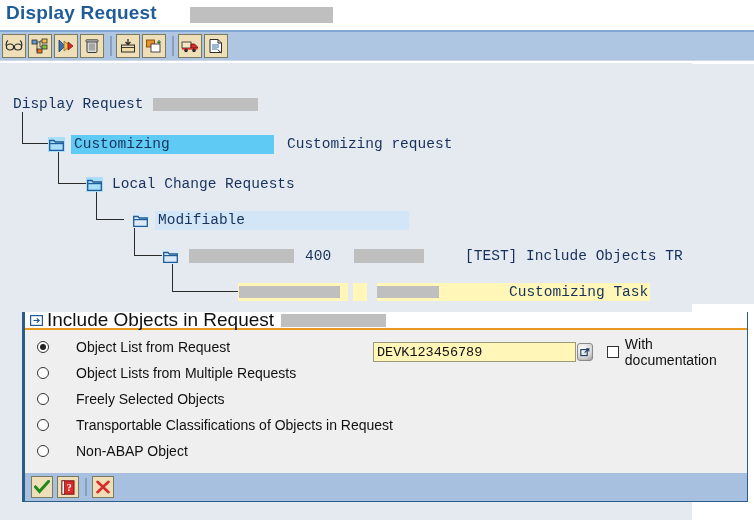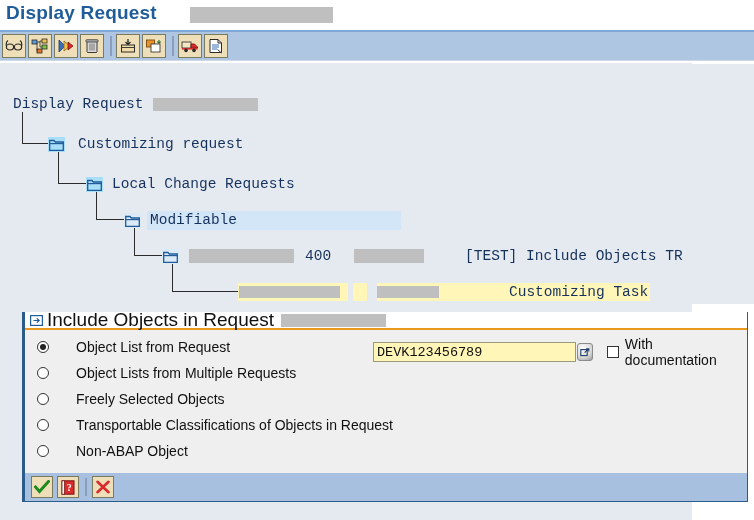--- a/index.html
+++ b/index.html
@@ -211,34 +211,35 @@
     <div class="vline" style="left:172px;top:200px;height:28px;"></div>
     <div class="hline" style="left:172px;top:227px;width:66px;"></div>
 
     <div class="node" style="left:48px;top:70px;">
       <span class="folder">
         <svg width="15" height="13" viewBox="0 0 15 13">
           <path d="M0.7 2.5 H5 L6.3 4 H14.3 V12.3 H0.7 Z" fill="none" stroke="#1F5C99" stroke-width="1.3"></path>
           <path d="M0.7 5.6 H14.3" stroke="#1F5C99" stroke-width="1.2"></path>
         </svg>
       </span>
+      <span class="mono lbl hl-strong" style="margin-left:6px;width:197px;">Customizing</span>
       <span class="mono lbl plain" style="margin-left:10px;">Customizing request</span>
     </div>
 
     <div class="node" style="left:86px;top:110px;">
       <span class="folder">
         <svg width="15" height="13" viewBox="0 0 15 13">
           <path d="M0.7 2.5 H5 L6.3 4 H14.3 V12.3 H0.7 Z" fill="none" stroke="#1F5C99" stroke-width="1.3"></path>
           <path d="M0.7 5.6 H14.3" stroke="#1F5C99" stroke-width="1.2"></path>
         </svg>
       </span>
       <span class="mono lbl plain" style="margin-left:6px;">Local Change Requests</span>
     </div>
 
-    <div class="node" style="left:124px;top:146px;align-items:center;">
+    <div class="node" style="left:132px;top:146px;align-items:center;">
       <span class="folder lite">
         <svg width="15" height="13" viewBox="0 0 15 13">
           <path d="M0.7 2.5 H5 L6.3 4 H14.3 V12.3 H0.7 Z" fill="none" stroke="#1F5C99" stroke-width="1.3"></path>
           <path d="M0.7 5.6 H14.3" stroke="#1F5C99" stroke-width="1.2"></path>
         </svg>
       </span>
       <span class="mono lbl hl-lite" style="margin-left:6px;width:248px;">Modifiable</span>
     </div>
 
     <div class="node" style="left:162px;top:182px;">

